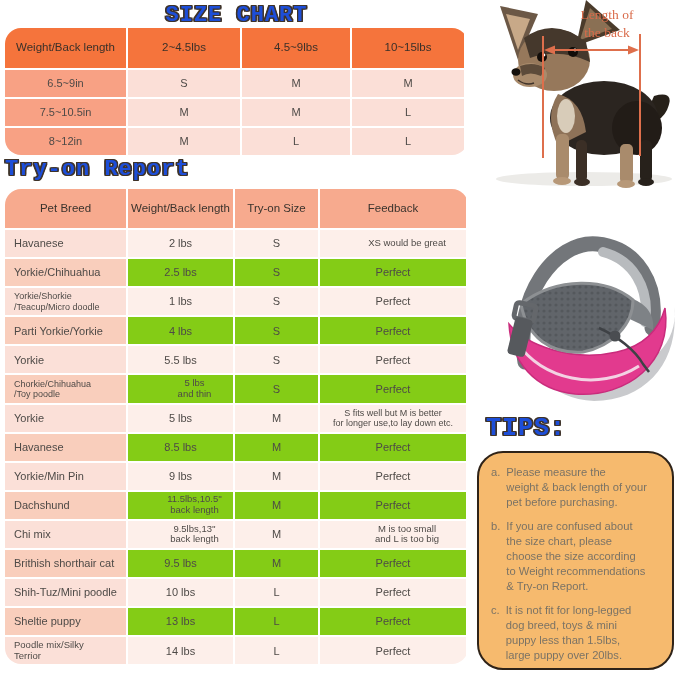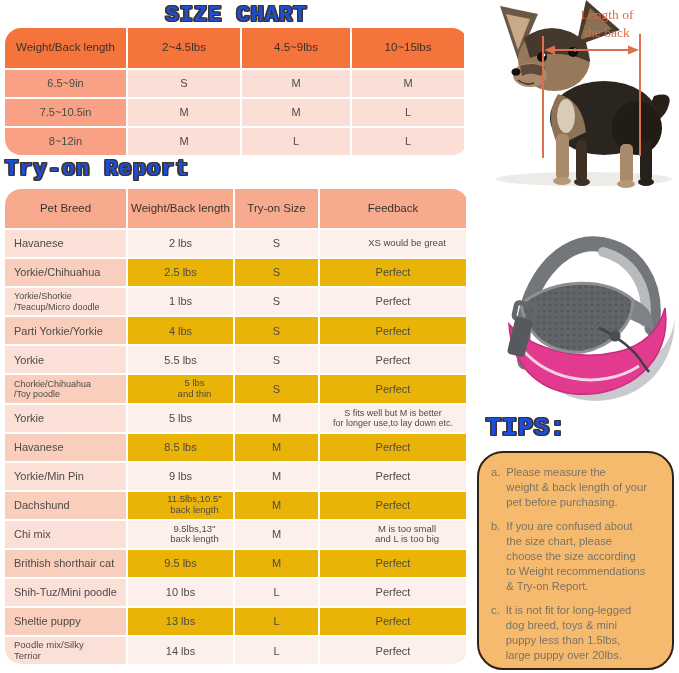--- a/index.html
+++ b/index.html
@@ -22,21 +22,21 @@
       grid-template-rows:39px repeat(15,27.1px);}
   .trow{display:contents;}
   .cell{display:flex;align-items:center;justify-content:center;text-align:center;
         white-space:pre-line;font-size:11px;color:#4E4A47;line-height:1.15;}
   .t1 .cell{background:#FBDFD7;}
   .t1 .cell.lbl{background:#F8A184;}
   .t1 .hd .cell{background:#F5743C;color:#3A3029;font-size:11.5px;}
   .t2 .hd .cell{background:#F7AA8E;color:#3A332D;font-size:11.5px;}
   .t2 .lt .cell{background:#FDEFEA;}
   .t2 .lt .cell.breed{background:#FBE0D8;}
-  .t2 .dk .cell{background:#eab308;}
+  .t2 .dk .cell{background:#84cc16;}
   .t2 .dk .cell.breed{background:#F9CEBC;}
   .t2 .cell.breed{justify-content:flex-start;text-align:left;padding-left:9px;}
   .t2 .hd .cell.breed{justify-content:center;text-align:right;padding-left:0;}
   .fs9{font-size:9px;}
   .fs95{font-size:9.5px;padding-left:28px;}
 
   
   .dog-wrap{position:absolute;left:472px;top:0;width:205px;height:188px;}
   .length-note{position:absolute;left:548px;top:6px;width:118px;text-align:center;
     color:#D96B4A;font-size:13.5px;line-height:1.3;white-space:pre-line;font-family:Liberation Serif, serif;}

